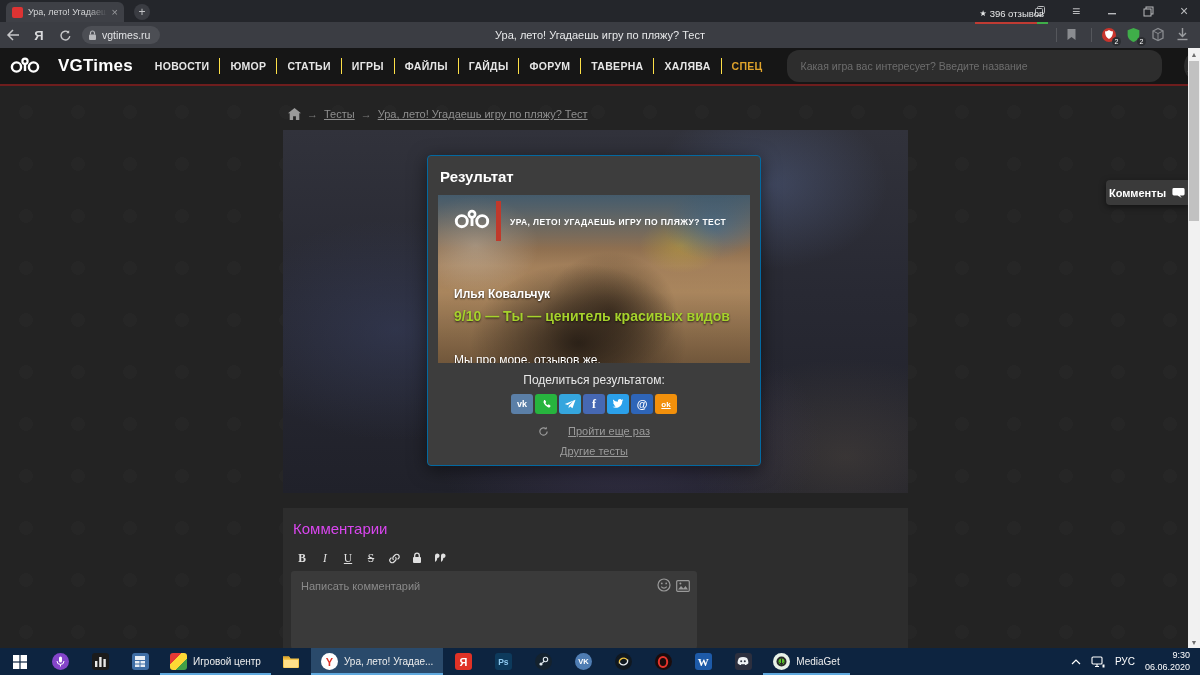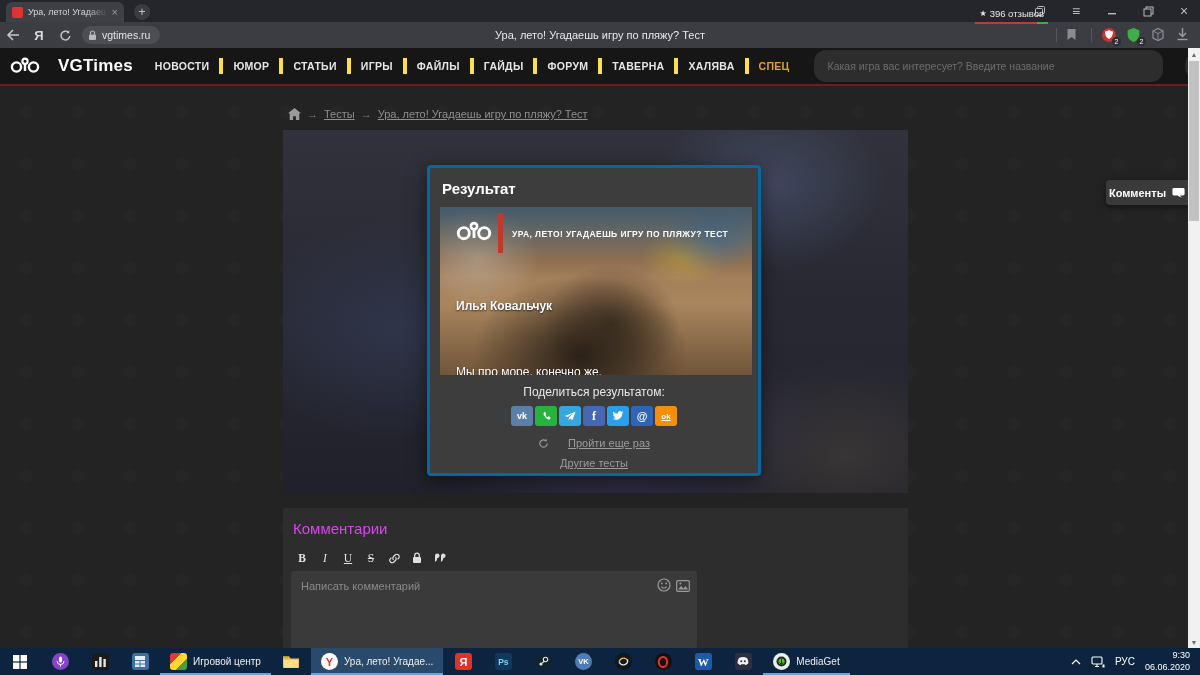--- a/index.html
+++ b/index.html
@@ -29,21 +29,21 @@
   .ext { position:relative; width:16px; height:16px; }
   .badge { position:absolute; right:-4px; bottom:-3px; background:#2b2d31; color:#fff; font-size:7px; border-radius:50%; width:9px; height:9px; display:flex; align-items:center; justify-content:center; }
   .vline { width:1px; height:14px; background:#55575c; }
 
   
   #siteheader { left:0; top:48px; width:1200px; height:36px; background:#161616; display:flex; align-items:center; }
   #redline { left:0; top:84px; width:1200px; height:2px; background:#6e1d1d; }
   #logo { display:flex; align-items:center; gap:18px; padding:0 12px 0 10px; }
   #logo .wordmark { color:#fff; font-size:17px; font-weight:bold; letter-spacing:.2px; }
   nav { display:flex; align-items:center; height:100%; }
-  .nav-item { color:#e6e6e6; font-size:10.5px; font-weight:bold; padding:0 10px; letter-spacing:.3px; border-left:4px solid #fde047; height:16px; display:flex; align-items:center; cursor:pointer; }
+  .nav-item { color:#e6e6e6; font-size:10.5px; font-weight:bold; padding:0 10px; letter-spacing:.3px; border-left:1px solid #fde047; height:16px; display:flex; align-items:center; cursor:pointer; }
   .nav-item:first-child { border-left:none; }
   .nav-item.spec { color:#dfa32b; }
   #sitesearch { margin-left:14px; width:552px; height:22px; background:#2d2d2d; border:none; border-radius:12px; color:#bbb; font-size:10.5px; padding:16px 14px; outline:none; }
   #sitesearch::placeholder { color:#6e6e6e; }
   #useric { margin-left:22px; width:24px; height:24px; border-radius:50%; background:#2d2d2d; display:flex; align-items:center; justify-content:center; }
 
   
   #page { left:0; top:86px; width:1188px; height:562px; background-color:#232323;
           background-image:radial-gradient(rgba(255,255,255,.015) 18%, transparent 19%); background-size:52px 52px; }
   .ghost1 { left:287px; top:90px; width:14px; height:9px; background:#2c2c2c; border-radius:4px; opacity:.8; }
@@ -53,21 +53,21 @@
   #crumbs a { color:#8f8f8f; text-decoration:underline; cursor:pointer; }
 
   #hero { left:283px; top:130px; width:625px; height:363px;
           background:
           radial-gradient(ellipse 180px 130px at 78% 15%, rgba(95,115,165,.35), transparent 65%),
           radial-gradient(ellipse 260px 170px at 18% 55%, rgba(62,72,112,.40), transparent 65%),
           radial-gradient(ellipse 300px 190px at 55% 85%, rgba(75,65,105,.45), transparent 65%),
           radial-gradient(ellipse 220px 140px at 90% 90%, rgba(140,120,88,.22), transparent 70%),
           linear-gradient(180deg,#31323b,#282933 45%,#20212a); }
 
-  #card { left:427px; top:165px; width:334px; height:311px; background:#3d3d3d; border:3px solid #0369a1; border-radius:4px;
+  #card { left:427px; top:155px; width:334px; height:311px; background:#3d3d3d; border:1px solid #0369a1; border-radius:4px;
           box-shadow:0 4px 18px rgba(0,0,0,.5); }
   #card h2 { color:#fff; font-size:15px; font-weight:bold; padding:12px 12px 10px; }
   #banner { margin:0 10px; width:312px; height:168px; position:relative; overflow:hidden;
             background:
             radial-gradient(ellipse 90px 70px at 12% 30%, rgba(235,225,210,.45), transparent 70%),
             radial-gradient(ellipse 70px 50px at 88% 18%, rgba(70,140,200,.55), transparent 70%),
             radial-gradient(ellipse 60px 40px at 78% 30%, rgba(225,195,70,.5), transparent 70%),
             radial-gradient(ellipse 150px 110px at 45% 88%, #33271c, rgba(51,39,28,0) 72%),
             radial-gradient(ellipse 90px 80px at 55% 70%, rgba(74,56,38,.9), rgba(74,56,38,0) 75%),
             linear-gradient(180deg,#6f93ad 0%, #a8835e 32%, #bd9568 58%, #8a6a48 100%); }
@@ -268,21 +268,22 @@
     <div class="shade"></div>
     <svg class="b-logo" width="36" height="26" viewBox="0 0 30 20">
       <circle cx="6.5" cy="11" r="4.6" fill="none" stroke="#fff" stroke-width="2.4"></circle>
       <circle cx="23.5" cy="11" r="4.6" fill="none" stroke="#fff" stroke-width="2.4"></circle>
       <circle cx="15" cy="5.2" r="2.6" fill="none" stroke="#fff" stroke-width="2.2"></circle>
       <path d="M15 8v7" stroke="#fff" stroke-width="2.4"></path>
     </svg>
     <div class="b-redbar"></div>
     <div class="b-cap">УРА, ЛЕТО! УГАДАЕШЬ ИГРУ ПО ПЛЯЖУ? ТЕСТ</div>
     <div class="b-user">Илья Ковальчук</div>
-    <div class="b-sub">Мы про море, конечно же.</div>
+    <div class="b-score">9/10 — Ты — ценитель красивых видов</div>
+    <div class="b-sub">Мы про море, отзывов же.</div>
   </div>
   <div id="sharelabel">Поделиться результатом:</div>
   <div id="sharerow">
     <span class="sbtn" style="background:#5b7fa7">vk</span>
     <span class="sbtn" style="background:#27b43e">
       <svg width="11" height="11" viewBox="0 0 12 12">
           <path d="M3.2 1.3c.4-.4 1-.3 1.3.1l.9 1.3c.3.4.2.9-.1 1.2l-.5.5c.4.9 1.4 1.9 2.3 2.3l.5-.5c.3-.3.8-.4 1.2-.1l1.3.9c.4.3.5.9.1 1.3l-.6.6c-.4.4-1 .6-1.6.3C6 8.4 3.6 6 2.8 3.9c-.2-.6-.1-1.2.3-1.6z" fill="#fff"></path>
         </svg>
     </span>
     <span class="sbtn" style="background:#35a6de">

